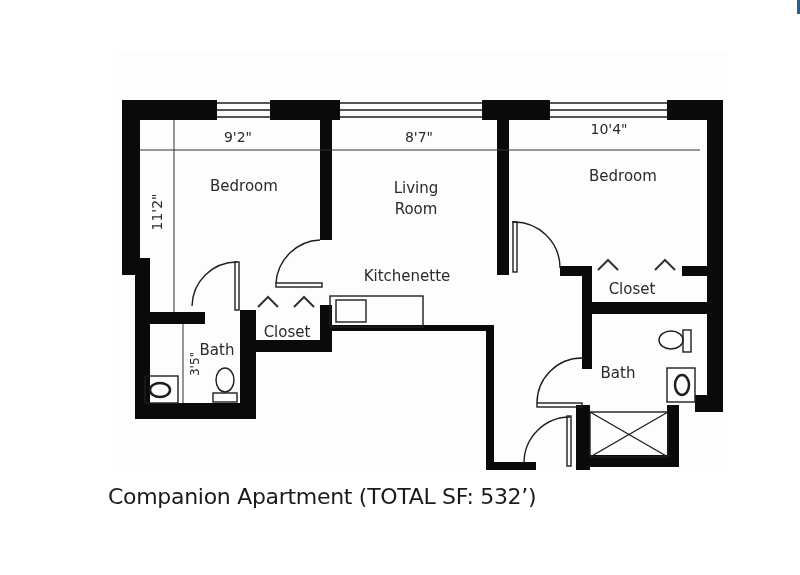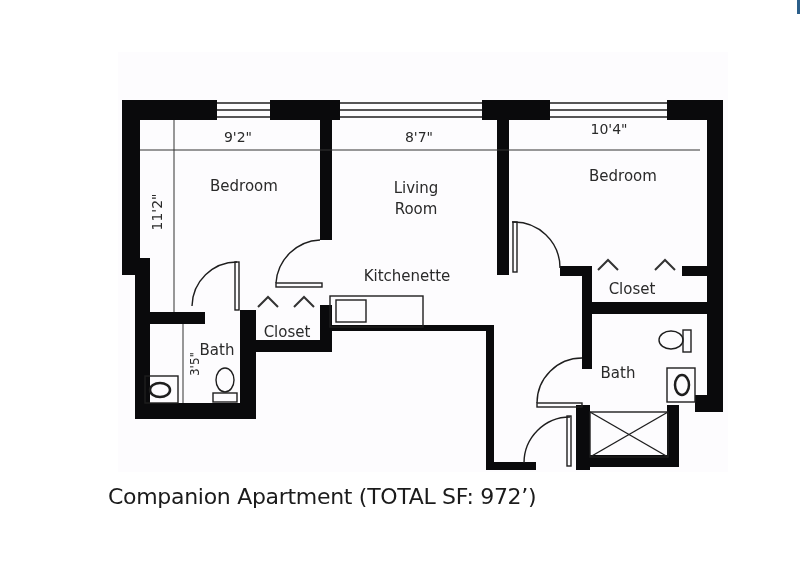--- a/index.html
+++ b/index.html
@@ -134,13 +134,13 @@
     <text class="lbl" x="416" y="214" text-anchor="middle">Room</text>
     <text class="lbl" x="623" y="181" text-anchor="middle">Bedroom</text>
     <text class="lbl" x="407" y="281" text-anchor="middle">Kitchenette</text>
     <text class="lbl" x="287" y="337" text-anchor="middle">Closet</text>
     <text class="lbl" x="632" y="294" text-anchor="middle">Closet</text>
     <text class="lbl" x="217" y="355" text-anchor="middle">Bath</text>
     <text class="lbl" x="618" y="378" text-anchor="middle">Bath</text>
   </g>
 </svg>
 
-<div id="caption">Companion Apartment (TOTAL SF: 972’)</div>
+<div id="caption">Companion Apartment (TOTAL SF: 532’)</div>
 
 </body></html>

